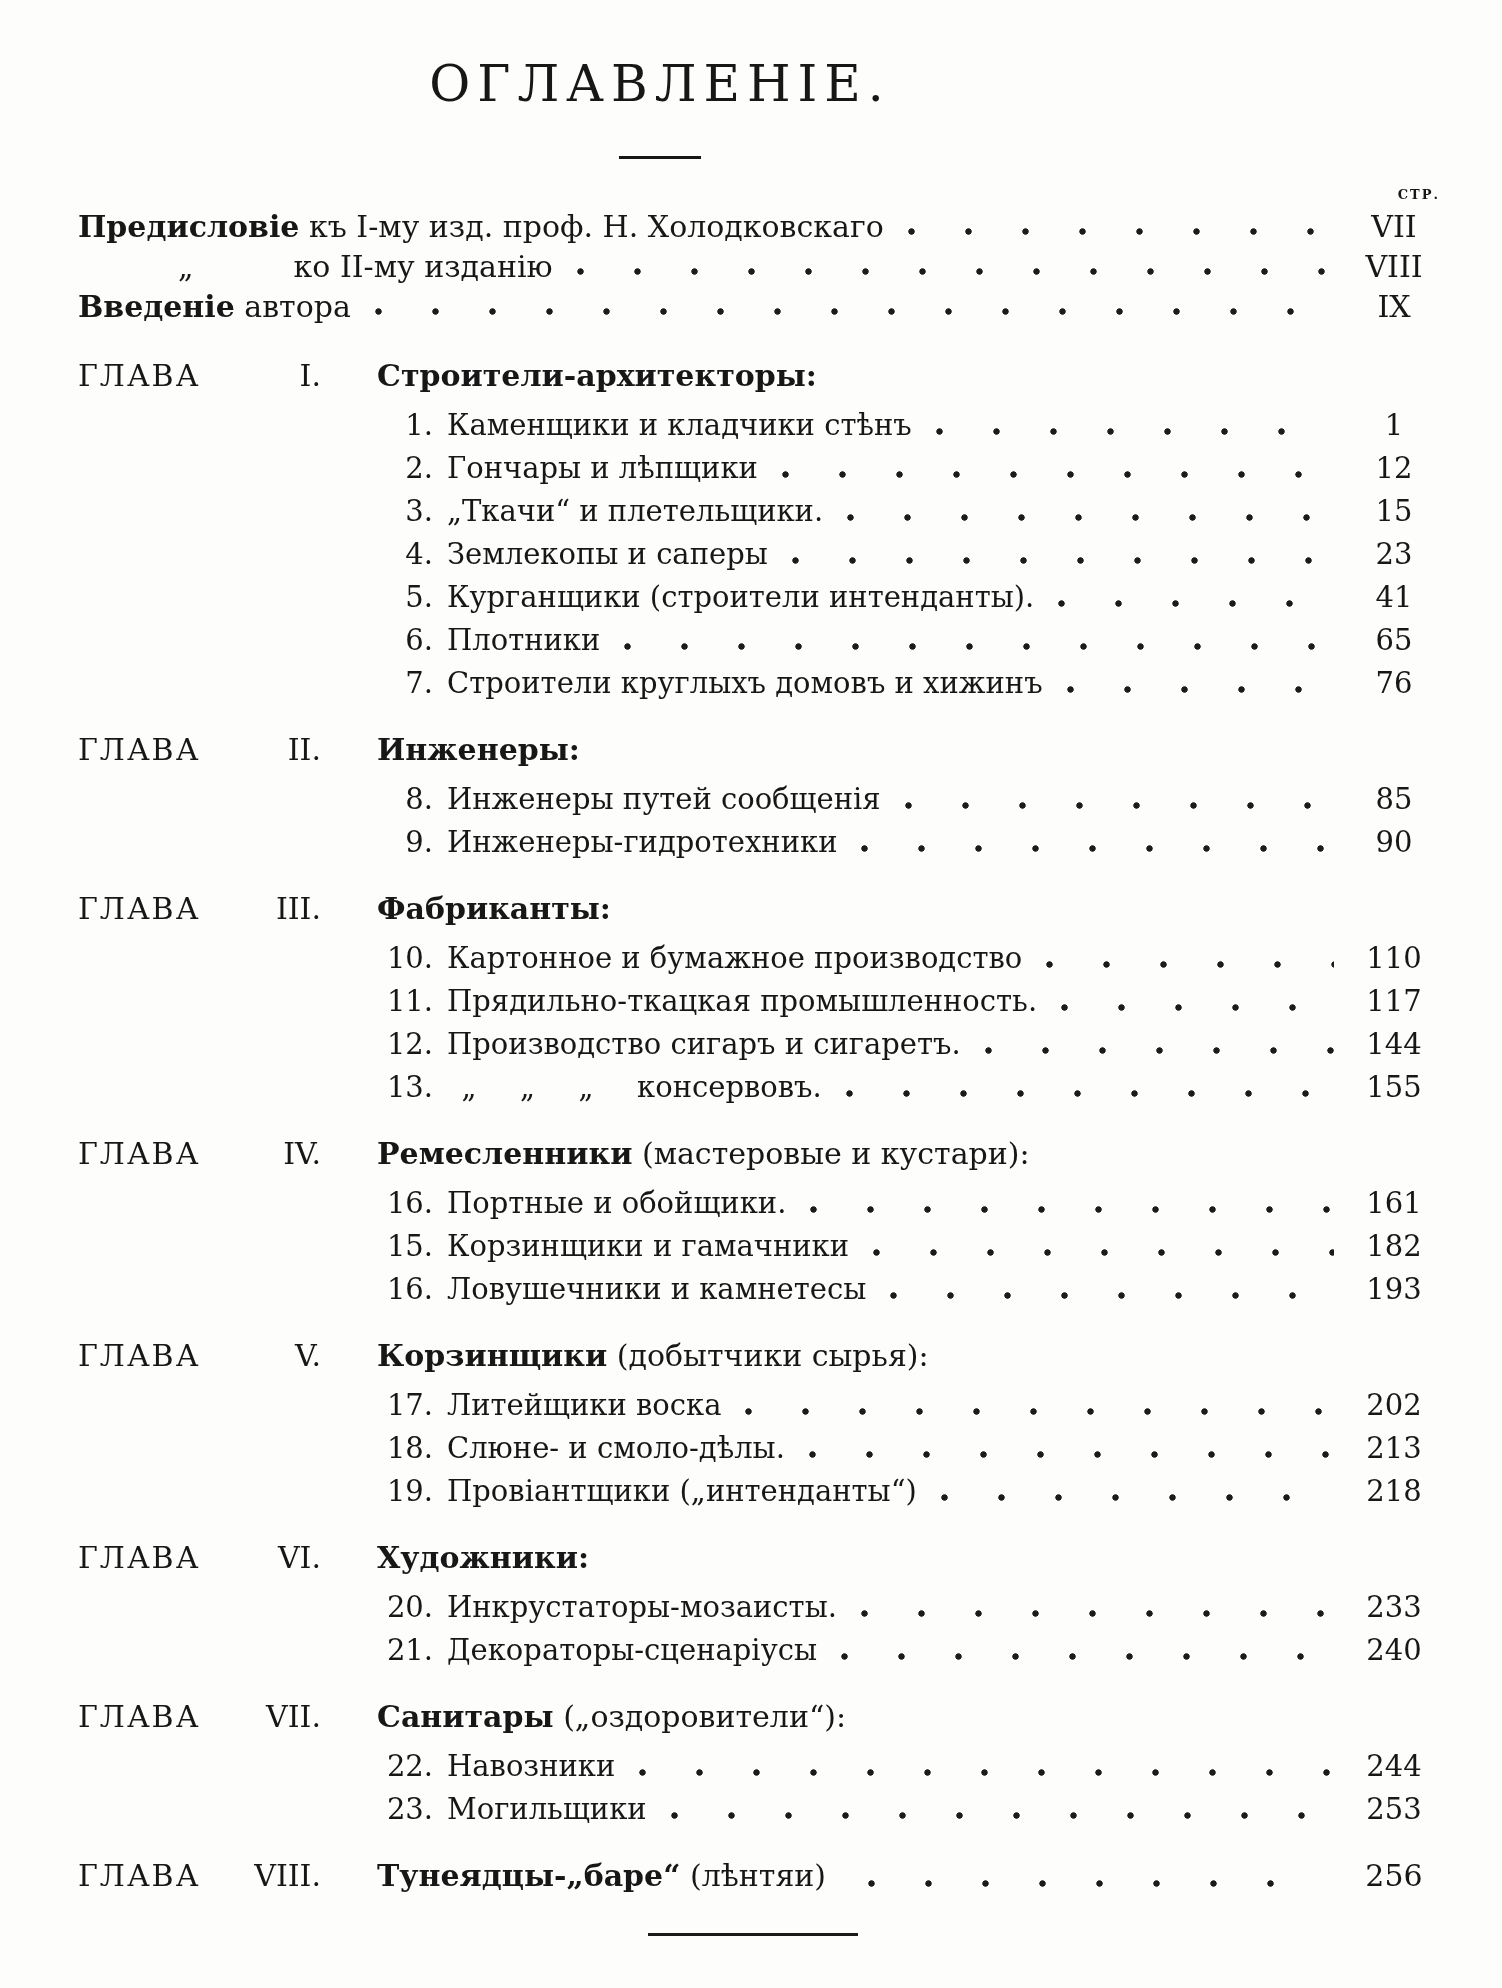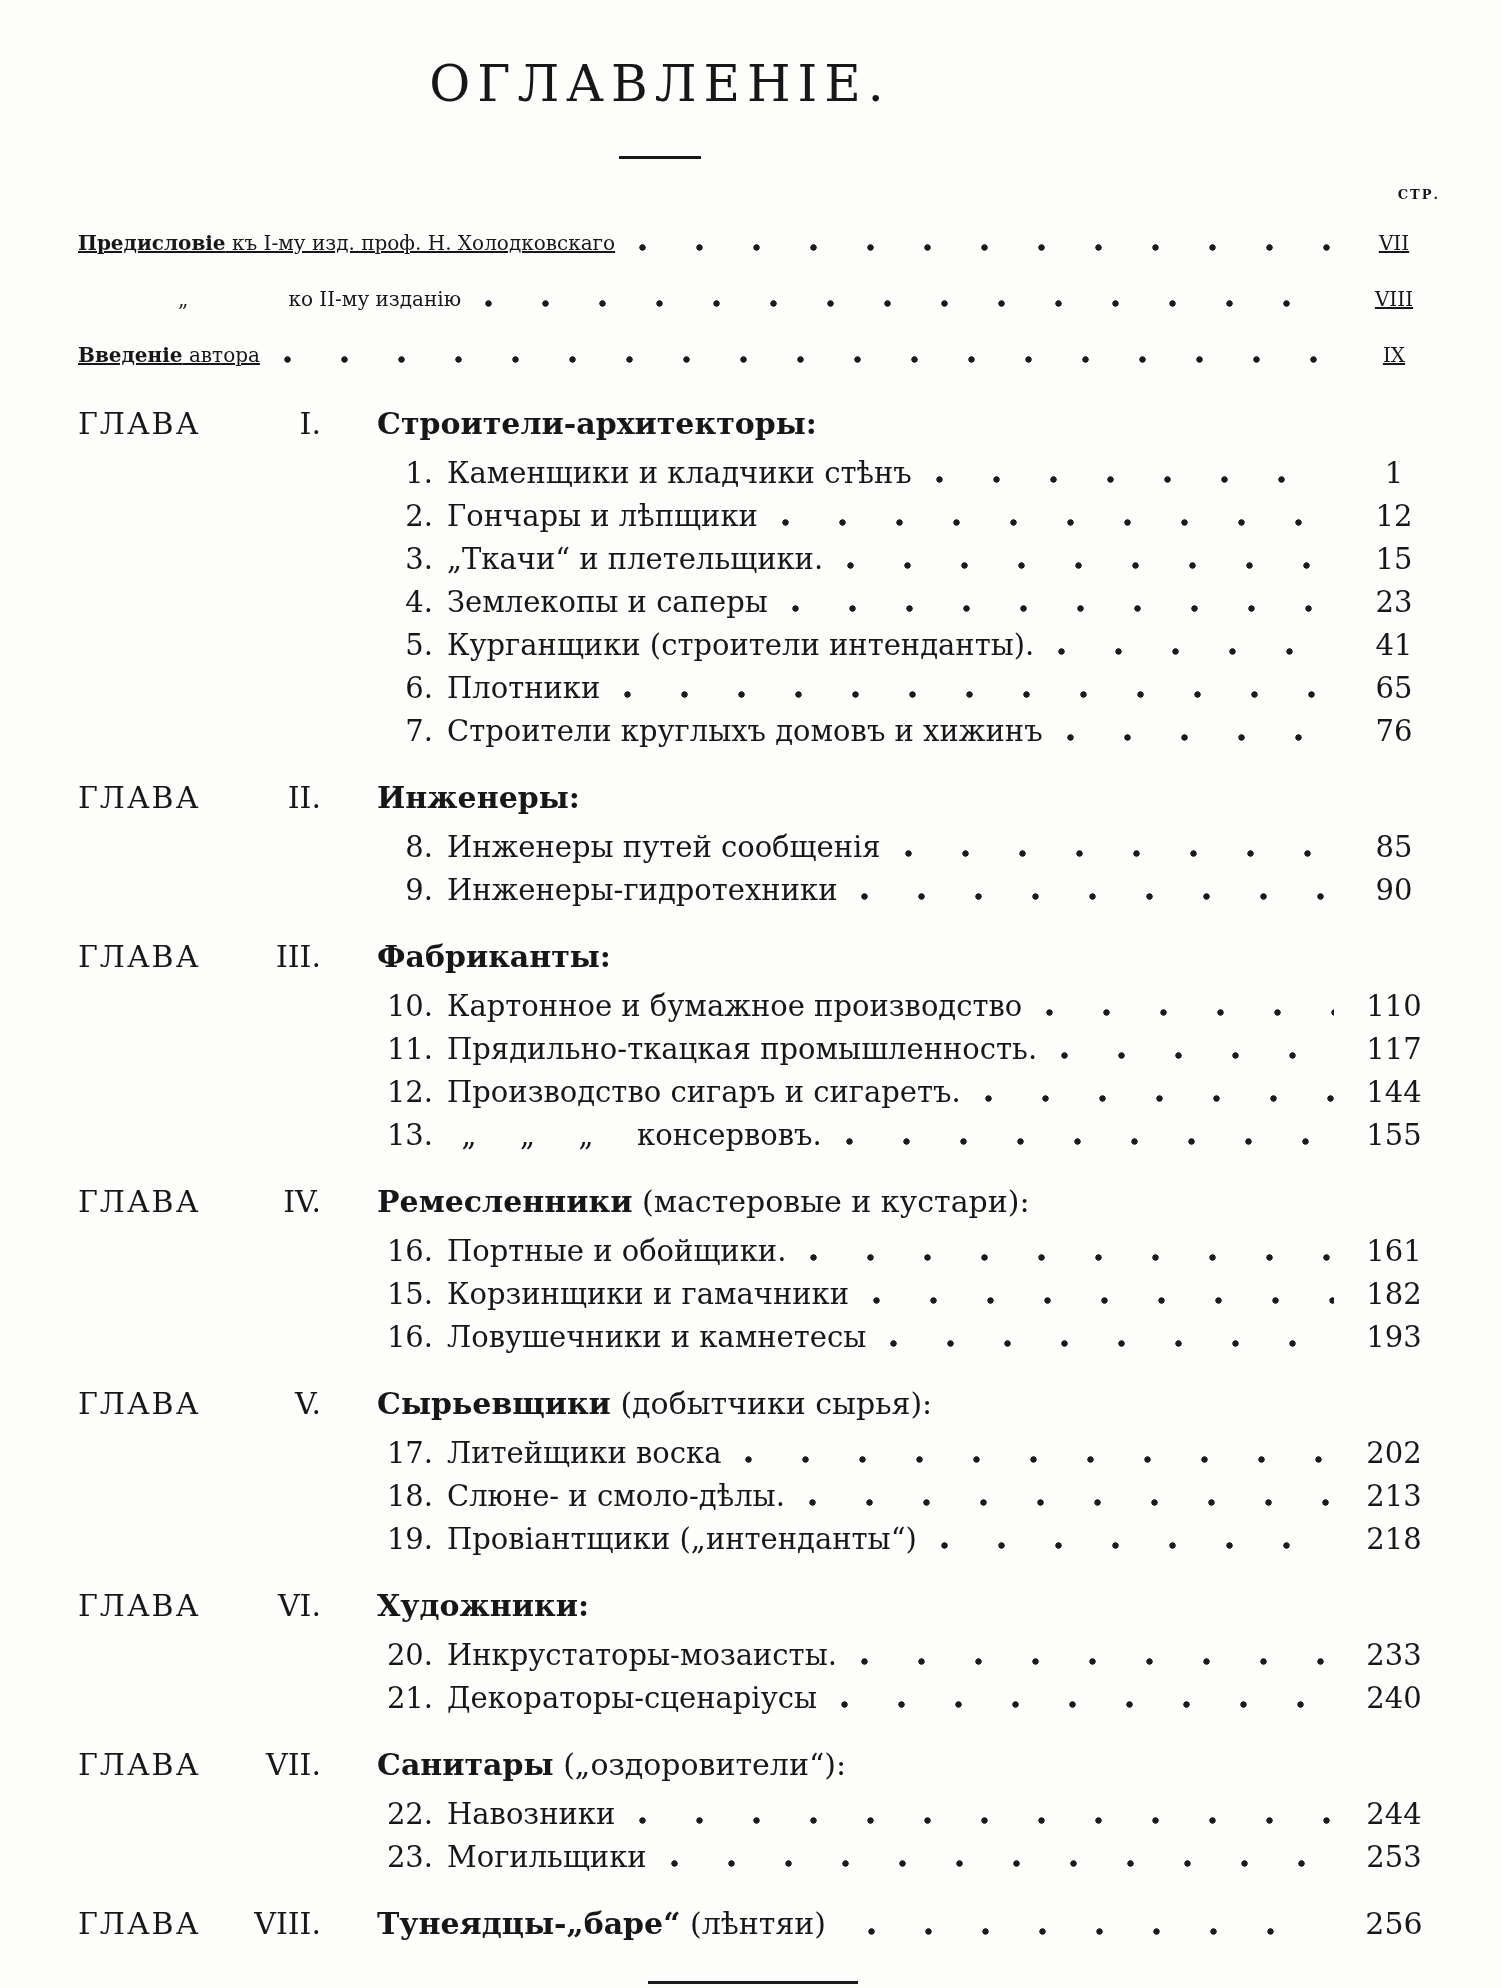--- a/index.html
+++ b/index.html
@@ -43,21 +43,21 @@
     content: "";
     position: absolute;
     left: 24px; right: 14px; bottom: 12px;
     height: 7px;
     background-image: radial-gradient(circle at 3.5px 3.5px, #1b1b1b 2.8px, rgba(0,0,0,0) 3.6px);
     background-size: 57px 7px;
     background-repeat: repeat-x;
   }
   .pg { min-width: 92px; text-align: center; white-space: nowrap; }
 
-  .fm { height: 40px; line-height: 40px; font-size: 20px; margin-top: 16px; text-decoration: underline; }
+  .fm { height: 40px; line-height: 40px; font-size: 30px; margin-top: 0; }
   .fm:first-of-type { margin-top: 14px; }
   .fm .bold { font-weight: bold; }
   .fm .lbl { white-space: nowrap; }
   .ditto { display: inline-block; margin-left: 100px; }
   .ind { display: inline-block; margin-left: 100px; }
 
   .ch { margin-top: 22px; margin-bottom: 5px; height: 46px; line-height: 46px; font-size: 30px; gap: 18px; }
   .ch-first-gap { margin-top: 26px; }
   .ch-word { width: 130px; letter-spacing: 2px; flex-shrink: 0; }
   .ch-num { min-width: 95px; text-align: right; flex-shrink: 0; }
@@ -221,21 +221,21 @@
   <div class="row it">
     <span class="it-num">16.</span>
     <span class="it-text">Ловушечники и камнетесы</span>
     <span class="leader"></span>
     <span class="pg">193</span>
   </div>
 
   <div class="row ch">
     <span class="ch-word">ГЛАВА</span>
     <span class="ch-num">V.</span>
-    <span class="ch-title"><b>Сырьевщики</b><span class="ch-sub"> (добытчики сырья):</span></span>
+    <span class="ch-title"><b>Корзинщики</b><span class="ch-sub"> (добытчики сырья):</span></span>
   </div>
   <div class="row it">
     <span class="it-num">17.</span>
     <span class="it-text">Литейщики воска</span>
     <span class="leader"></span>
     <span class="pg">202</span>
   </div>
   <div class="row it">
     <span class="it-num">18.</span>
     <span class="it-text">Слюне- и смоло-дѣлы.</span>

